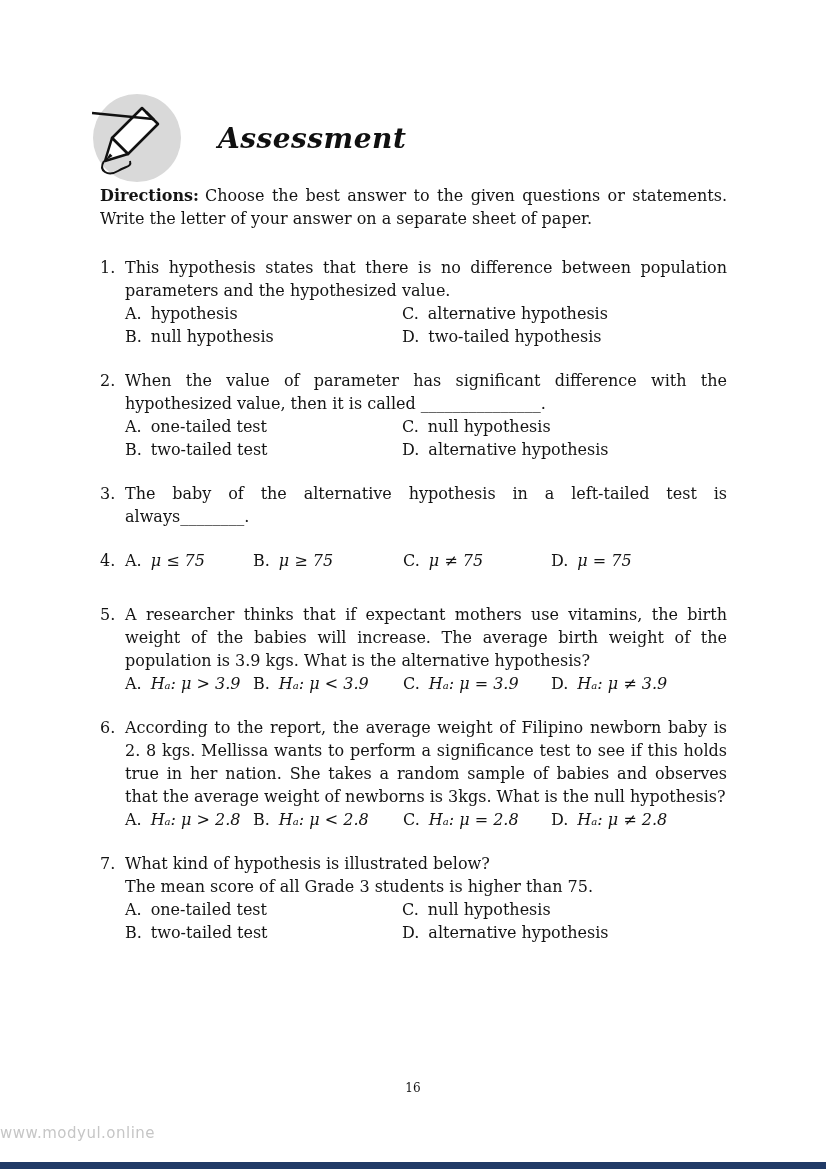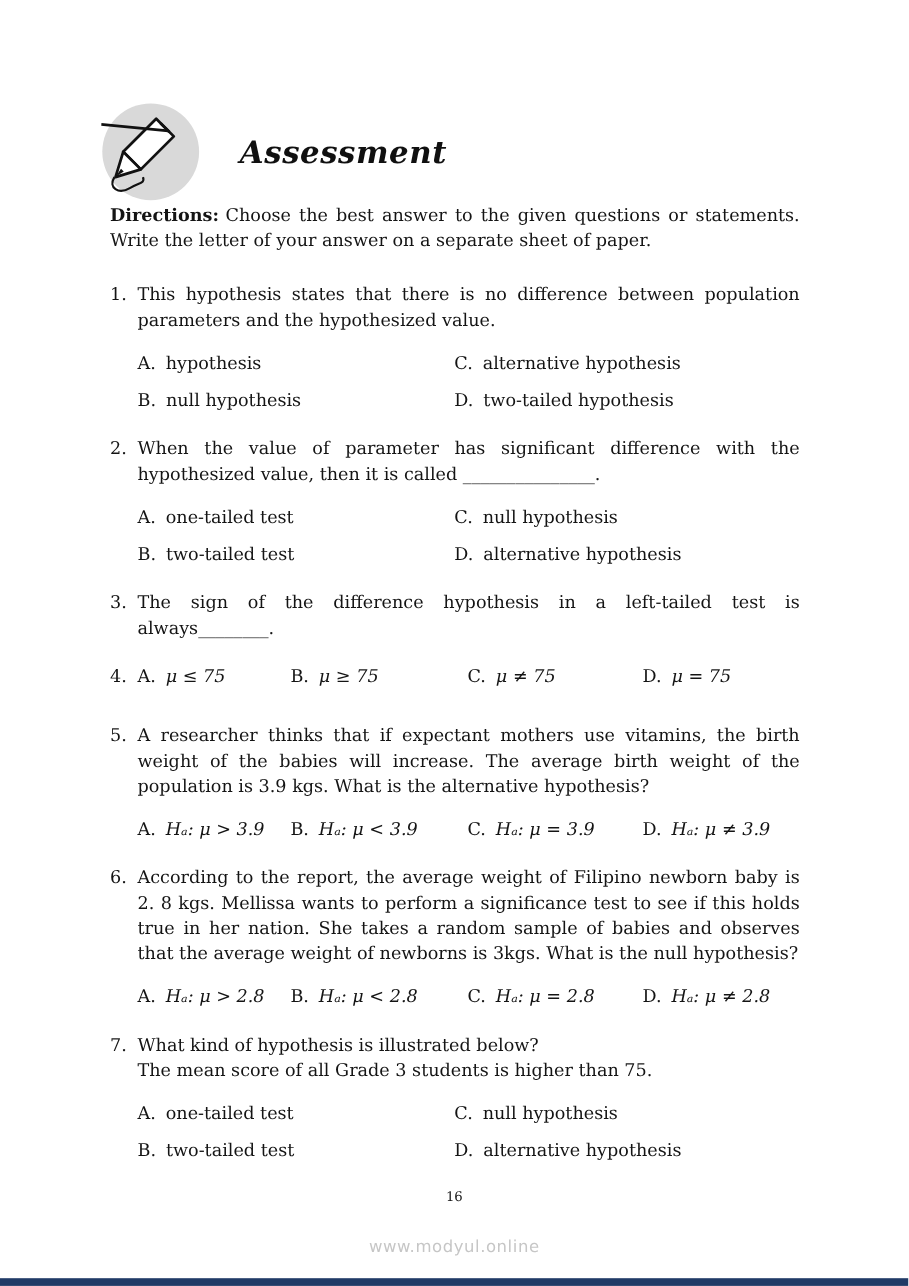--- a/index.html
+++ b/index.html
@@ -63,22 +63,21 @@
   .question.gap-lg { margin-bottom: 31px; }
   .qnum {
     position: absolute;
     left: 0;
     top: 0;
   }
   .qtext {
     text-align: justify;
   }
   .options {
-    margin-top: 16px;
-    gap: 11px;
+    margin-top: 0;
   }
   .options.two-col {
     display: grid;
     grid-template-columns: 277px auto;
     grid-template-rows: repeat(2, 23px);
     grid-auto-flow: column;
   }
   .options.row4 {
     display: grid;
     grid-template-columns: 128px 150px 148px auto;
@@ -93,21 +92,20 @@
     top: 1081px;
     text-align: center;
     font-size: 12px;
     color: #141414;
   }
   .watermark {
     position: absolute;
     left: 0;
     width: 826px;
     top: 1124px;
-    text-align: center;
     font-size: 15px;
     letter-spacing: 0.5px;
     color: #c6c6c6;
     font-family: "DejaVu Sans", "Liberation Sans", sans-serif;
   }
   .bottom-bar {
     position: absolute;
     left: 0;
     bottom: 0;
     width: 826px;
@@ -166,21 +164,21 @@
         <div class="options two-col">
           <div class="option"><span class="opt-letter">A.</span><span class="opt-text">one-tailed test</span></div>
           <div class="option"><span class="opt-letter">B.</span><span class="opt-text">two-tailed test</span></div>
           <div class="option"><span class="opt-letter">C.</span><span class="opt-text">null hypothesis</span></div>
           <div class="option"><span class="opt-letter">D.</span><span class="opt-text">alternative hypothesis</span></div>
         </div>
       </div>
 
       <div class="question">
         <span class="qnum">3.</span>
-        <div class="qtext">The sign of the difference hypothesis in a left-tailed test is always________.</div>
+        <div class="qtext">The baby of the alternative hypothesis in a left-tailed test is always________.</div>
       </div>
 
       <div class="question gap-lg">
         <span class="qnum">4.</span>
         <div class="options row4 math">
           <div class="option"><span class="opt-letter">A.</span><span class="opt-text">μ ≤ 75</span></div>
           <div class="option"><span class="opt-letter">B.</span><span class="opt-text">μ ≥ 75</span></div>
           <div class="option"><span class="opt-letter">C.</span><span class="opt-text">μ ≠ 75</span></div>
           <div class="option"><span class="opt-letter">D.</span><span class="opt-text">μ = 75</span></div>
         </div>

